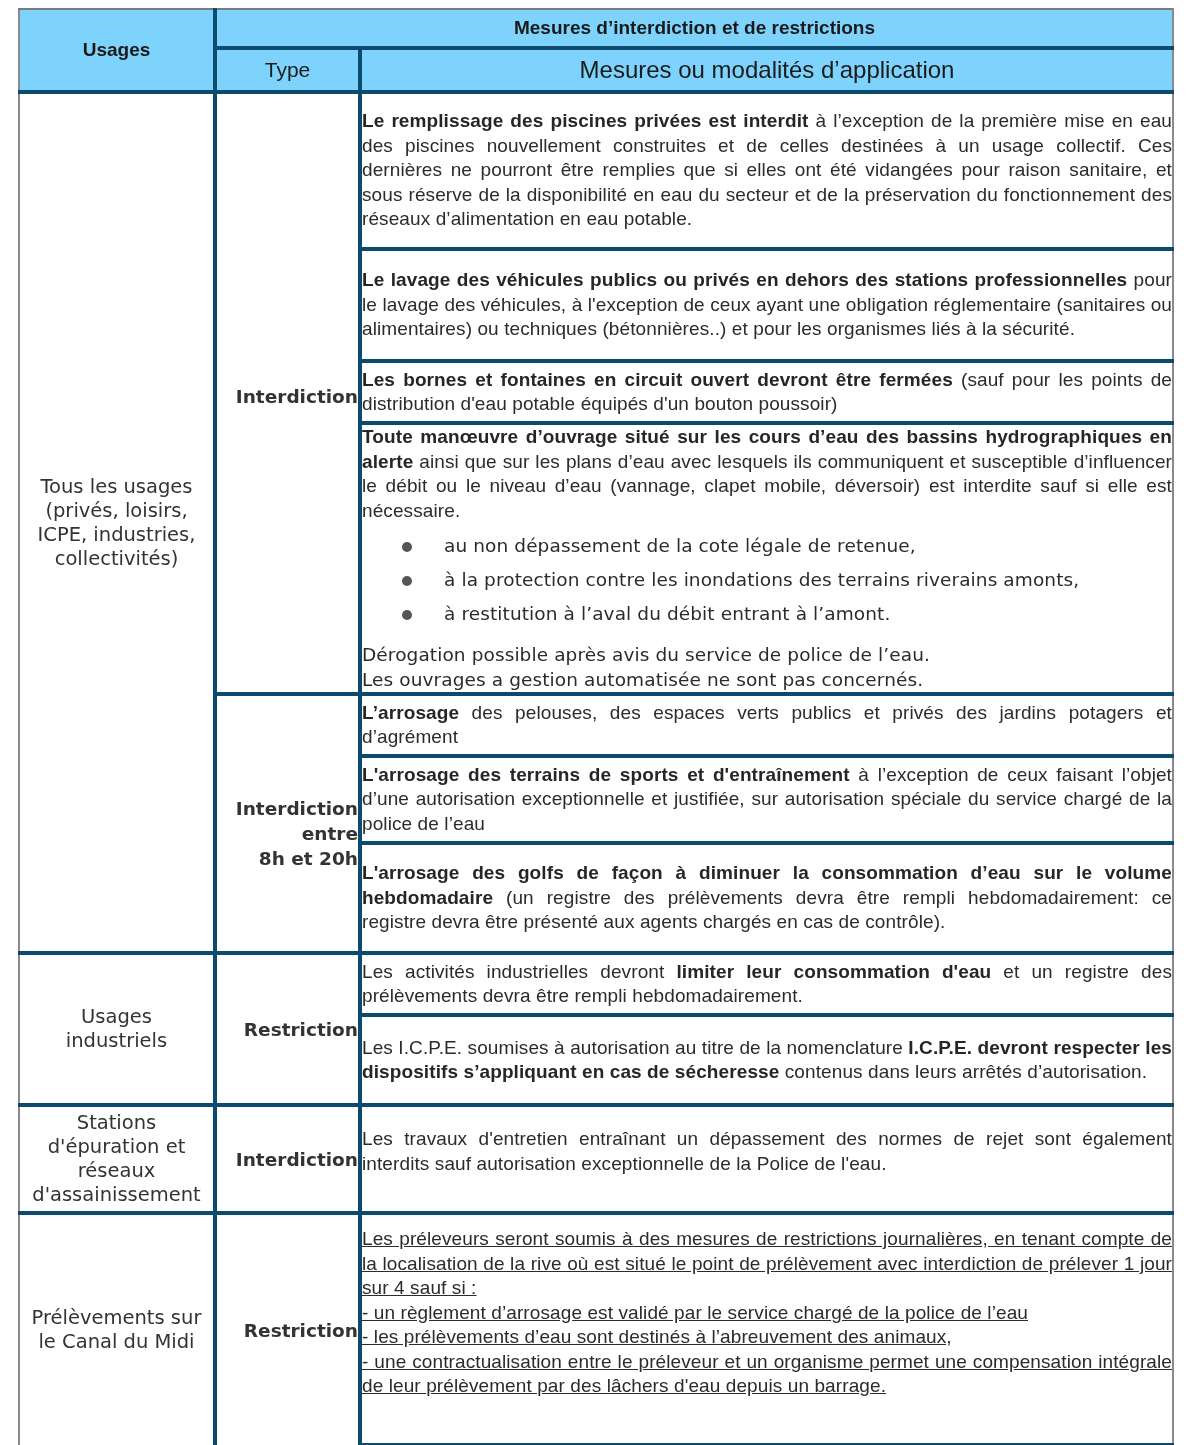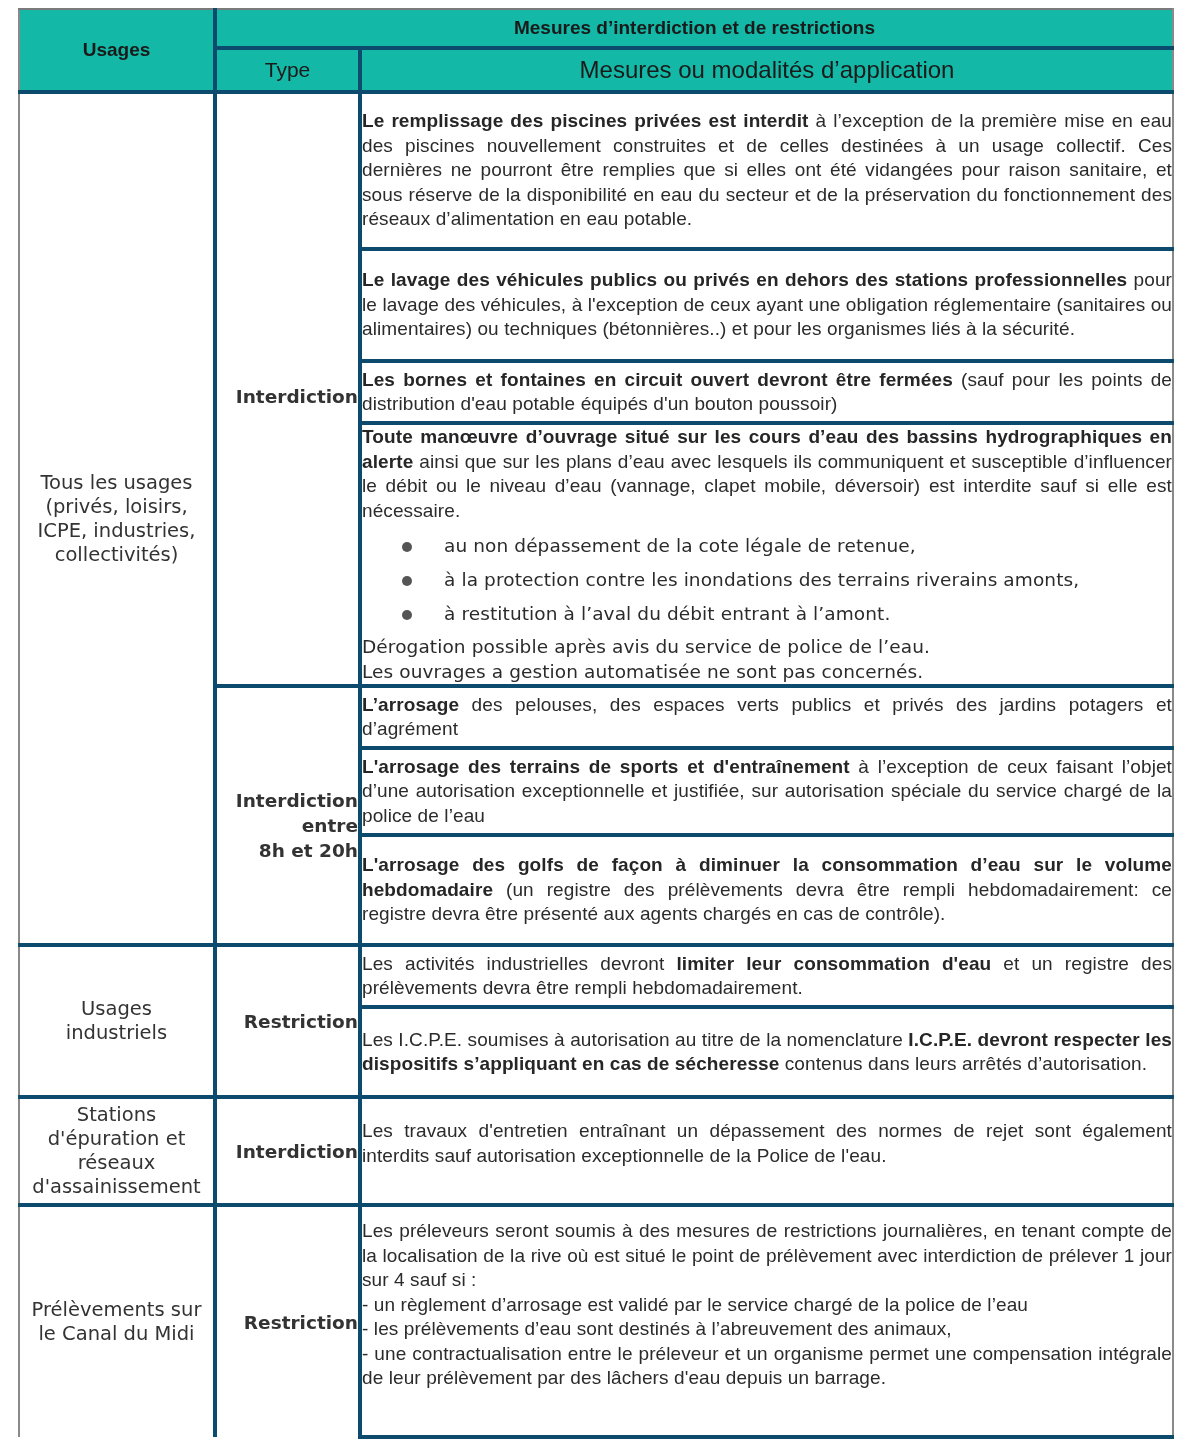--- a/index.html
+++ b/index.html
@@ -6,21 +6,21 @@
     body { width: 1200px; height: 1445px; position: relative; overflow: hidden; color: #2a2a2a; }
     .doc-table {
       position: absolute; left: 18px; top: 8px; width: 1154px;
       border-collapse: collapse; table-layout: fixed;
       font-family: "DejaVu Sans", sans-serif;
     }
     .doc-table td, .doc-table th {
       border: 4px solid #0c4a6e; vertical-align: middle; padding: 0;
     }
     .doc-table th {
-      background: #14b8a6; color: #1a1a1a; font-weight: bold;
+      background: #7dd3fc; color: #1a1a1a; font-weight: bold;
       font-family: "Liberation Sans", sans-serif;
       margin-left: 35px;
     }
     .doc-table thead tr:first-child th { border-top: 2px solid #7a7a7a; }
     .doc-table thead tr:last-child th { border-bottom: 2px solid #7a7a7a; }
     .doc-table tr > :first-child { border-left: 2px solid #8a8a8a; }
     .doc-table tr > :last-child { border-right: 2px solid #8a8a8a; }
     .h-usages { font-size: 19px; height: 78px; }
     .h-group { font-size: 19px; height: 36px; }
     .h-type { font-size: 21px; font-weight: normal !important; height: 40px; }
@@ -33,21 +33,21 @@
       text-align: right; font-size: 18.5px; line-height: 25px; font-weight: bold;
       color: #333; padding: 0 2px;
     }
     .mesure-cell {
       font-size: 19px; line-height: 24.5px; text-align: justify; color: #2b2b2b;
       padding: 6px 6px 6px 6px;
       font-family: "Liberation Sans", sans-serif;
       letter-spacing: 0.1px;
     }
     .mesure-cell b { font-weight: bold; color: #262626; }
-    .bullets { list-style: none; margin: 6px 0 4px 0; padding: 0 0 0 40px; }
+    .bullets { list-style: none; margin: 6px 0 12px 0; padding: 0 0 0 40px; }
     .bullets li { position: relative; padding-left: 42px; line-height: 34px; font-family: "DejaVu Sans", sans-serif; font-size: 18.5px; text-align: left; }
     .bullet-dot {
       position: absolute; left: 0; top: 13px; width: 10px; height: 10px; border-radius: 50%;
       background: #555;
     }
     .line { display: block; }
     .dv { font-family: "DejaVu Sans", sans-serif; font-size: 18.5px; text-align: left; }
     .no-bottom { border-bottom: none !important; }
   </style>
 </head>
@@ -160,21 +160,21 @@
     </tr>
 
     <tr style="height:232px">
       <td class="usage-cell no-bottom">
         <span class="line">Prélèvements sur</span>
         <span class="line">le Canal du Midi</span>
       </td>
       <td class="type-cell no-bottom">
         <span>Restriction</span>
       </td>
-      <td class="mesure-cell" style="vertical-align:top; padding-top:12px;">
+      <td class="mesure-cell" style="vertical-align:top; padding-top:12px;text-decoration:underline;">
         <span>Les préleveurs seront soumis à des mesures de restrictions journalières, en tenant compte de la localisation de la rive où est situé le point de prélèvement avec interdiction de prélever 1 jour sur 4 sauf si :</span>
         <span class="line">- un règlement d’arrosage est validé par le service chargé de la police de l’eau</span>
         <span class="line">- les prélèvements d’eau sont destinés à l’abreuvement des animaux,</span>
         <span class="line">- une contractualisation entre le préleveur et un organisme permet une compensation intégrale de leur prélèvement par des lâchers d'eau depuis un barrage.</span>
       </td>
     </tr>
   </tbody>
 </table>
 
 </body></html>

